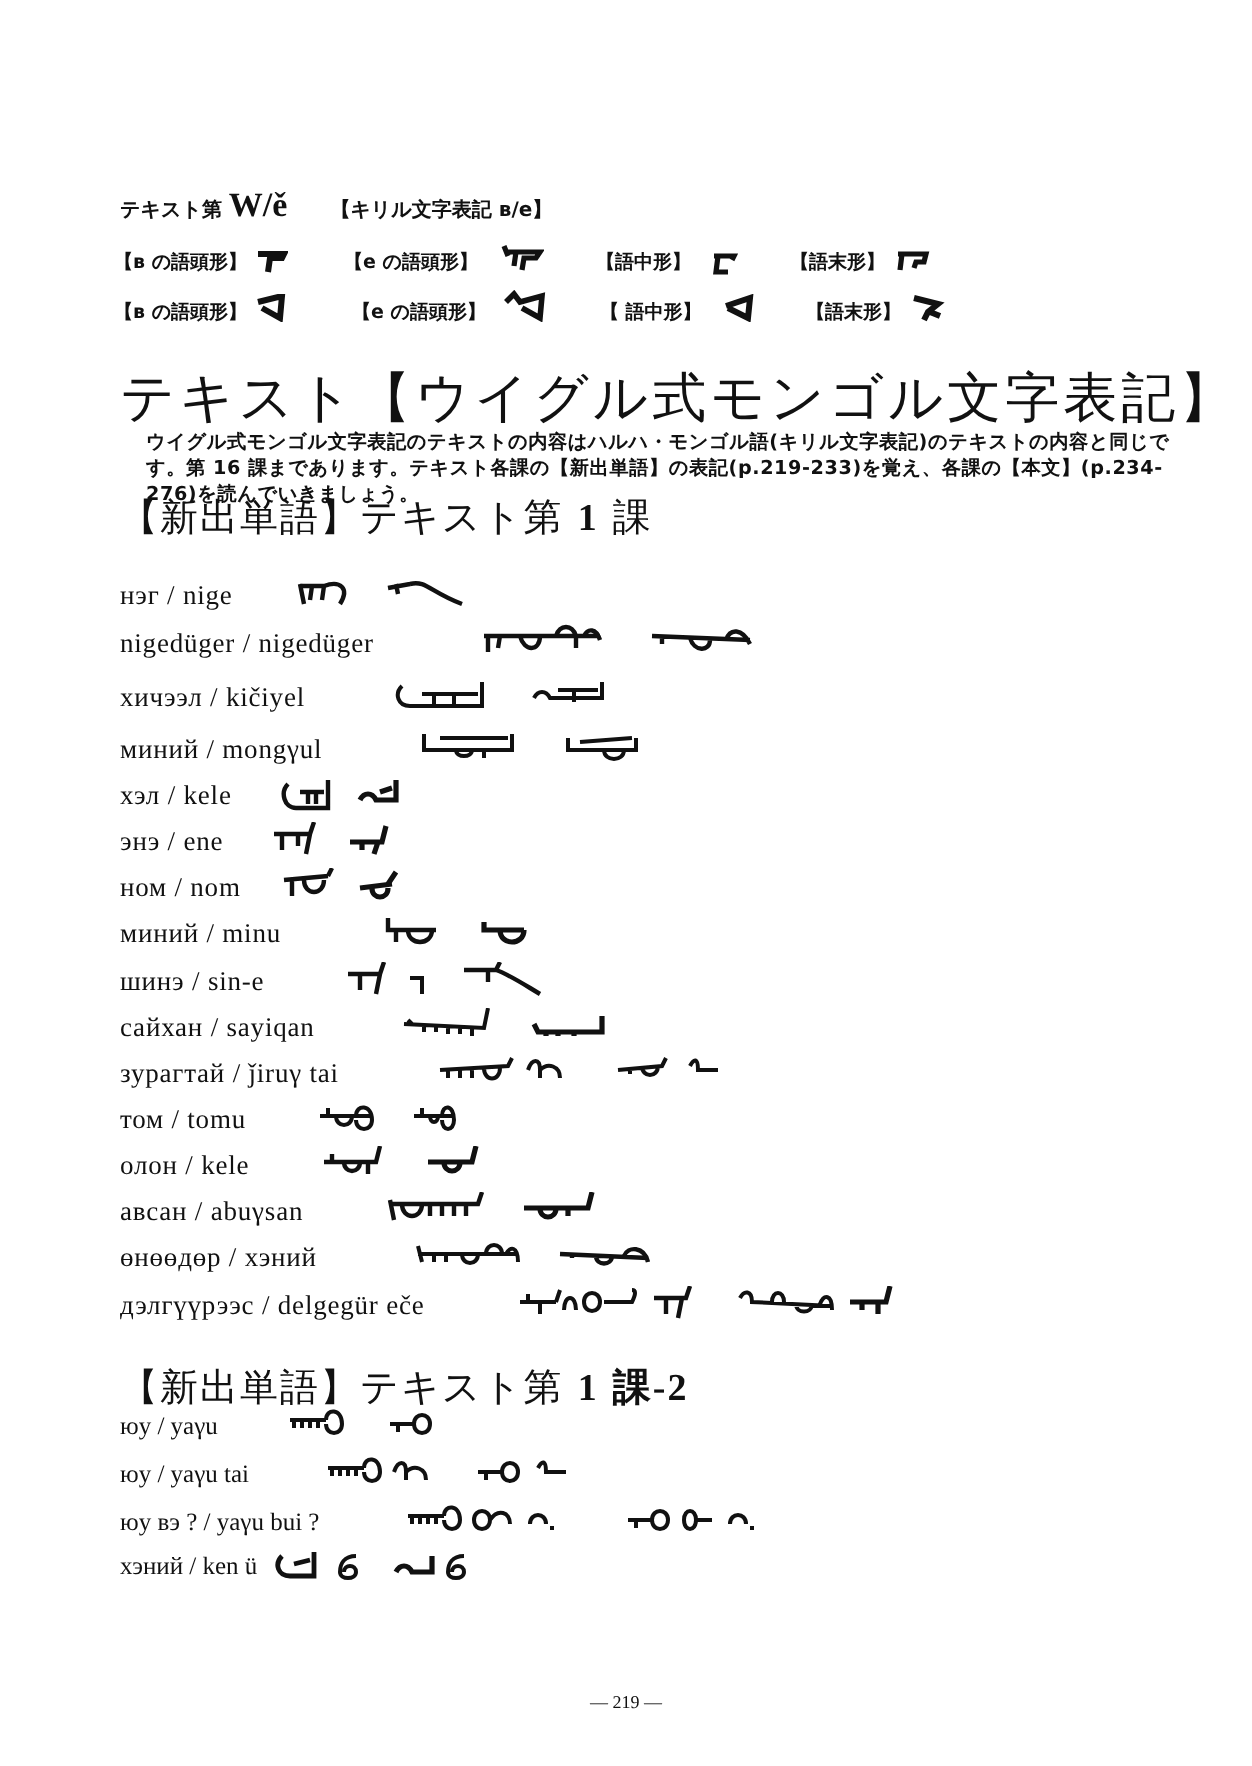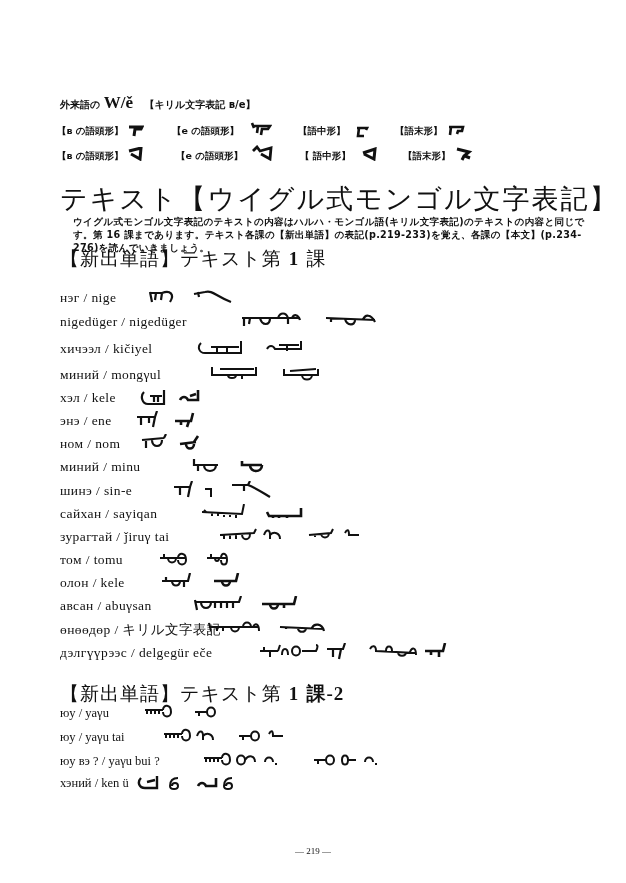--- a/index.html
+++ b/index.html
@@ -3,21 +3,21 @@
 <meta charset="utf-8">
 <style>
   html, body { margin: 0; padding: 0; background: #ffffff; }
   body { width: 626px; height: 883px; position: relative; overflow: hidden;
          font-family: "DejaVu Serif", "Liberation Serif", serif; color: #111; }
   .abs { position: absolute; white-space: nowrap; }
   .sans { font-family: "DejaVu Sans", "Liberation Sans", sans-serif; }
 
   .loan-title { left: 60px; top: 93px; font-size: 10px; font-weight: bold; }
   .loan-title .big { font-size: 17px; font-family: "Liberation Serif", serif; font-weight: bold; }
-  .loan-title .cyr { margin-left: 8px; }
+  .loan-title .cyr { margin-left: 18px; }
 
   .form-label { font-size: 9.5px; font-weight: bold; }
   .glyph { position: absolute; }
   .glyph svg { display: block; }
 
   .section-title { left: 60px; top: 181px; font-size: 27px; letter-spacing: 2px; font-weight: normal; }
   .intro { left: 73px; top: 215px; width: 520px; font-size: 9.6px; line-height: 13px; white-space: normal; font-weight: bold; letter-spacing: 0.3px; }
 
   .lesson-title { font-size: 19px; letter-spacing: 1px; }
   .lesson-title .num { font-family: "Liberation Serif", serif; font-weight: bold; }
@@ -27,21 +27,21 @@
   .vocab-row.small .vocab-text { font-size: 12.5px; letter-spacing: 0; }
   .script { position: absolute; top: -2px; height: 18px; }
   .script svg { display:block; }
 
   .page-number { left: 0; width: 626px; text-align: center; top: 846px; font-size: 9px; font-family: "Liberation Serif", serif; }
 </style>
 </head>
 <body>
 
 <div class="abs loan-title sans">
-  <span>外来語の</span>
+  <span>テキスト第</span>
   <span class="big">W/ě</span>
   <span class="cyr">【キリル文字表記</span>
   <b>в/e】</b>
 </div>
 
 <div class="abs form-label sans" style="left:57px;top:125px">【в の語頭形】</div>
 <div class="glyph" style="left:128px;top:124px">
   <svg width="16" height="14" viewBox="0 0 16 14">
       <path d="M1 3 L14 3 L13 5 L7 5 L6 12" stroke="#111" stroke-width="3" fill="none"></path>
     </svg>
@@ -291,21 +291,21 @@
           <path d="M2 4 L4 14 M2 6 L46 6 L48 0 M8 6 C8 14 18 14 18 6 M22 6 L22 12 M28 6 L28 12 M34 6 L34 12 M40 6 L40 12" stroke="#111" stroke-width="2.2" fill="none"></path>
         </svg>
       </span>
     <span class="script" style="left:200px;width:38px">
         <svg width="38" height="18">
           <path d="M2 8 L34 8 L36 0 M10 8 C10 14 18 14 18 8 M24 8 L24 12" stroke="#111" stroke-width="2.6" fill="none"></path>
         </svg>
       </span>
   </div>
   <div class="vocab-row" style="top:621px">
-    <span class="vocab-text">өнөөдөр / キリル文字表記</span>
+    <span class="vocab-text">өнөөдөр / хэний</span>
     <span class="script" style="left:147px;width:54px">
         <svg width="54" height="18">
           <path d="M2 4 L4 12 M2 8 L52 8 M10 8 L10 12 M16 8 L16 12 M24 8 C24 14 32 14 32 8 M36 8 C36 2 44 2 44 8 M46 8 C48 4 52 4 52 12" stroke="#111" stroke-width="2" fill="none"></path>
         </svg>
       </span>
     <span class="script" style="left:218px;width:48px">
         <svg width="48" height="18">
           <path d="M2 8 L46 10 M8 8 L8 10 M20 9 C20 14 28 14 28 9 M34 9 C36 4 44 4 46 12" stroke="#111" stroke-width="2.2" fill="none"></path>
         </svg>
       </span>

